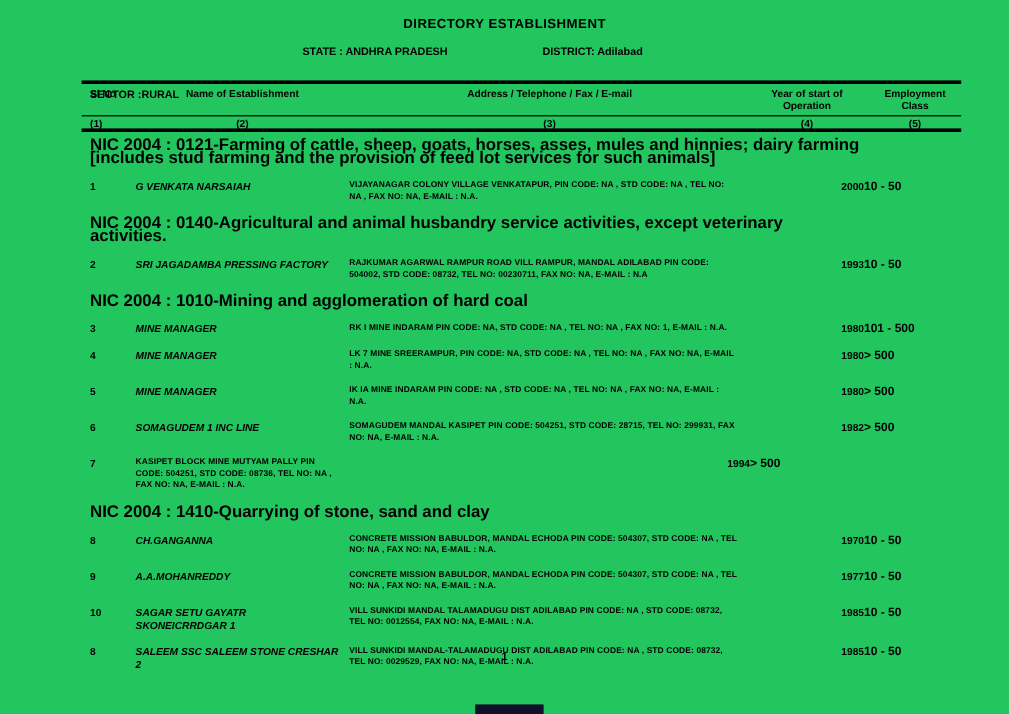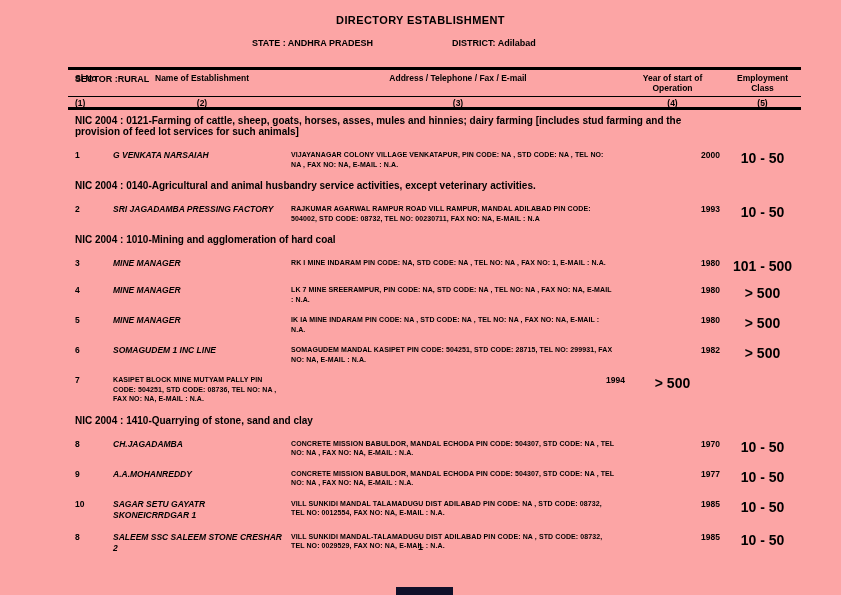--- a/index.html
+++ b/index.html
@@ -1,17 +1,17 @@
 <!DOCTYPE html>
 <html><head>
 <meta charset="utf-8">
 <style>
   html,body{margin:0;padding:0;background:#e8e8e8;}
   .page{
-    position:relative;width:841px;height:595px;background:#fca5a5;
+    position:relative;width:841px;height:595px;background:#22c55e;
     font-family:"Liberation Sans",sans-serif;color:#000;overflow:hidden;
     margin:0 auto;
   }
   .title{
     position:absolute;top:14px;left:0;width:100%;text-align:center;
     font-size:11px;font-weight:bold;letter-spacing:.4px;
   }
   .meta{position:absolute;top:38px;left:0;width:100%;font-size:9px;font-weight:bold;}
   .meta .sector{position:absolute;left:75px;top:0;margin-top:36px;}
   .meta .state{position:absolute;left:252px;top:0;}
@@ -27,29 +27,29 @@
   .hdr .c1{text-align:left;}
   .hdr .c2,.hdr .c3,.hdr .c4,.hdr .c5{text-align:center;white-space:pre-line;}
   .nums{
     position:absolute;top:98px;left:75px;width:730px;
     font-size:8.5px;font-weight:bold;
   }
   .nums .c1{text-align:left;}
   .nums .c2,.nums .c3,.nums .c4,.nums .c5{text-align:center;}
   .content{position:absolute;top:112px;left:75px;width:730px;}
   .nic-header{
-    font-size:10px;font-weight:bold;max-width:645px;line-height:11px;
+    font-size:14px;font-weight:bold;max-width:645px;line-height:11px;
     margin:3px 0 13px 0;
   }
   .row{margin-bottom:11px;font-weight:bold;}
   .row .c-sl{font-size:8.5px;}
   .row .c-name{font-size:8.5px;line-height:11px;white-space:pre-line;padding-right:8px;font-style:italic;}
   .row .c-addr{font-size:7px;line-height:9.5px;padding-right:10px;letter-spacing:.1px;}
   .row .c-year{font-size:8.5px;text-align:right;}
-  .row .c-emp{font-size:14px;text-align:center;}
+  .row .c-emp{font-size:10px;text-align:left;}
   .footer{
     position:absolute;top:542px;left:0;width:100%;text-align:center;
     font-size:9px;font-weight:bold;
   }
   .bottom-bar{position:absolute;top:587px;left:396px;width:57px;height:8px;}
 </style>
 </head>
 <body>
 
 <div class="page">
@@ -141,21 +141,21 @@
           <div class="c-sl">7</div>
           <div class="c-addr">KASIPET BLOCK MINE MUTYAM PALLY   PIN CODE: 504251, STD CODE: 08736, TEL NO: NA , FAX NO: NA, E-MAIL : N.A.</div>
           <div class="c-year">1994</div>
           <div class="c-emp">&gt; 500</div>
         </div>
       </div>
       <div class="section">
         <div class="nic-header">NIC 2004 : 1410-Quarrying  of stone, sand and clay</div>
         <div class="row grid">
           <div class="c-sl">8</div>
-          <div class="c-name">CH.JAGADAMBA</div>
+          <div class="c-name">CH.GANGANNA</div>
           <div class="c-addr">CONCRETE MISSION BABULDOR, MANDAL ECHODA   PIN CODE: 504307, STD CODE: NA , TEL NO: NA , FAX NO: NA, E-MAIL : N.A.</div>
           <div class="c-year">1970</div>
           <div class="c-emp">10 - 50</div>
         </div>
         <div class="row grid">
           <div class="c-sl">9</div>
           <div class="c-name">A.A.MOHANREDDY</div>
           <div class="c-addr">CONCRETE MISSION BABULDOR, MANDAL ECHODA   PIN CODE: 504307, STD CODE: NA , TEL NO: NA , FAX NO: NA, E-MAIL : N.A.</div>
           <div class="c-year">1977</div>
           <div class="c-emp">10 - 50</div>

